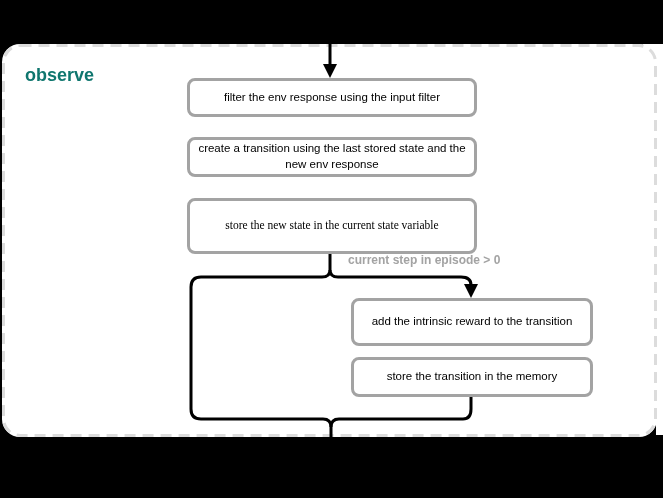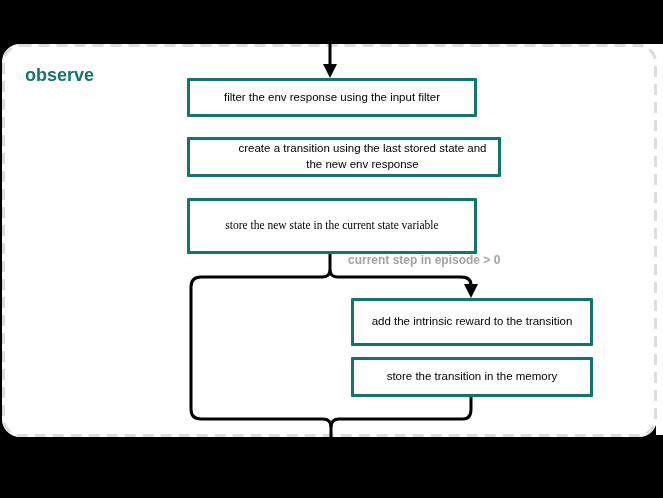--- a/index.html
+++ b/index.html
@@ -15,27 +15,27 @@
     position:absolute;left:2px;top:44px;width:655px;height:393px;
     background:#ffffff;border-radius:18px;
   }
   svg.overlay{position:absolute;left:0;top:0;}
   .card-title{
     position:absolute;left:25px;top:66px;
     font-size:18px;font-weight:bold;color:#0f766e;line-height:1.1;
   }
   .node{
     position:absolute;box-sizing:border-box;
-    background:#ffffff;border:3px solid #0f766e;border-radius:1px;
+    background:#ffffff;border:3px solid #a3a3a3;border-radius:8px;
     display:flex;align-items:center;justify-content:center;
     font-size:11.5px;color:#000000;text-align:center;line-height:1.35;
     padding:2px 3px;
   }
   .node-1{left:187px;top:78px;width:290px;height:39px;}
-  .node-2{left:187px;top:137px;width:314px;height:40px;padding-left:40px;}
+  .node-2{left:187px;top:137px;width:290px;height:40px;}
   .node-3{left:187px;top:198px;width:290px;height:56px;font-family:Liberation Serif, serif;}
   .node-4{left:351px;top:298px;width:242px;height:48px;text-align:right;}
   .node-5{left:351px;top:357px;width:242px;height:40px;}
   .branch-label{
     position:absolute;left:348px;top:253px;
     font-size:12px;font-weight:bold;color:#a3a3a3;white-space:nowrap;
   }
 </style>
 </head>
 <body>

